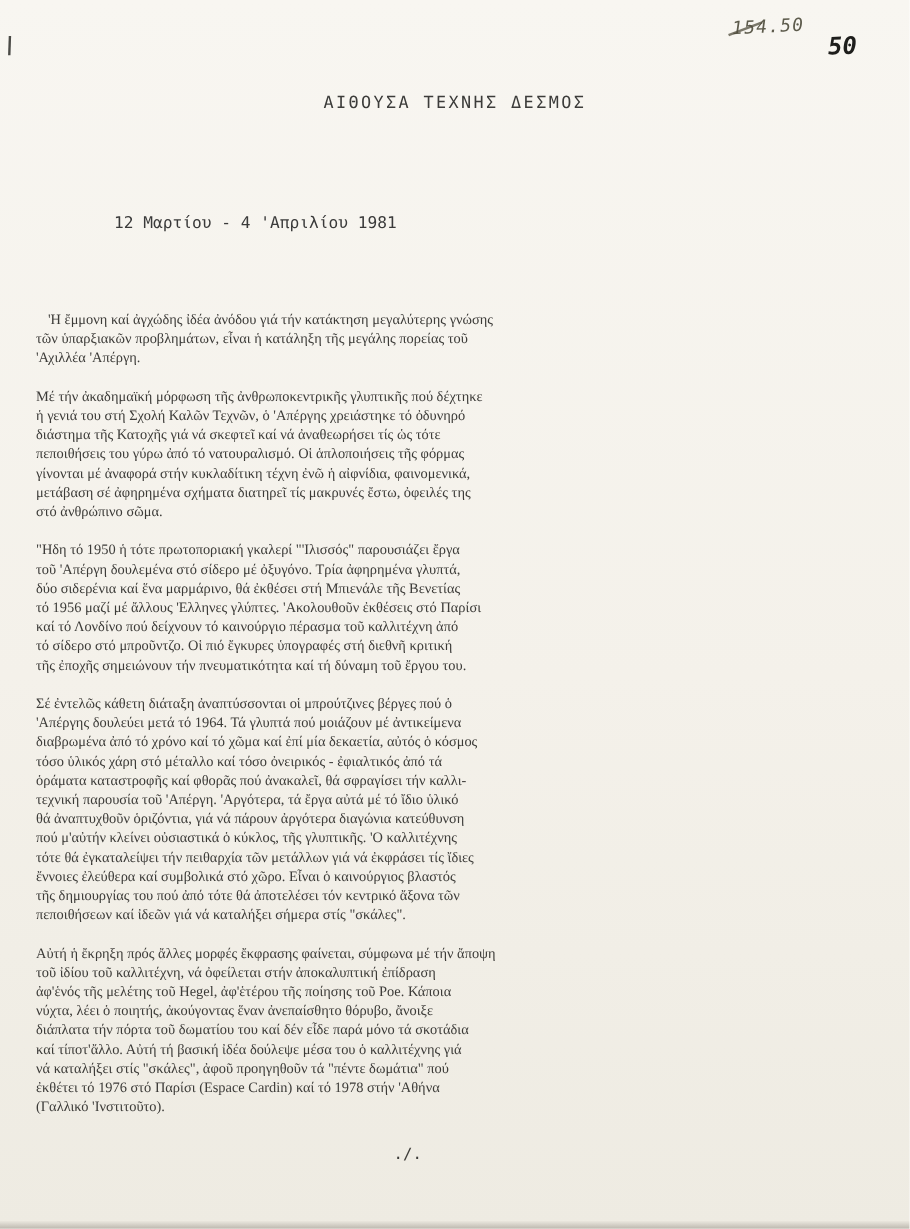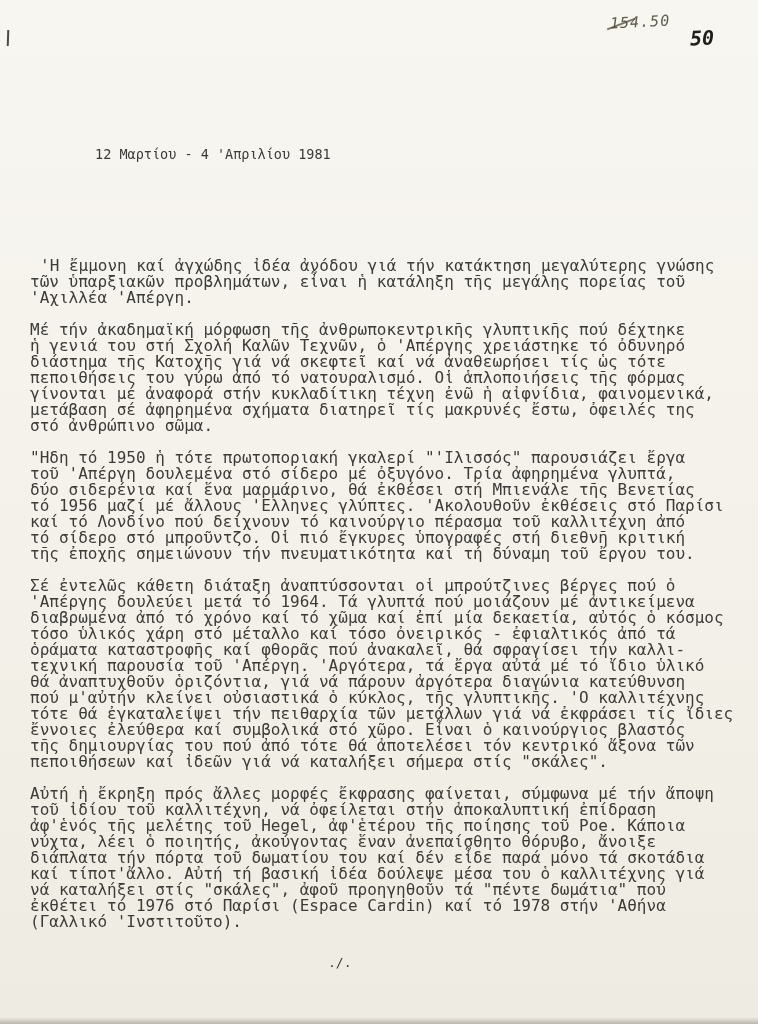--- a/index.html
+++ b/index.html
@@ -46,25 +46,26 @@
     text-align: center;
     font-size: 14px; letter-spacing: 2px;
     color: #3c3c3a;
   }
   .title-block {
     position: absolute; top: 146px; left: 95px; width: 570px;
     display: flex; justify-content: space-between; align-items: flex-end;
     font-size: 13.5px;
   }
   .artist-block { line-height: 17px; }
-  .exhibition-dates { line-height: 17px; }
+  .exhibition-dates { line-height: 17px; margin-top: 32px; }
   .body-text {
     position: absolute; top: 258px; left: 30px; width: 705px;
-    font-size: 16px; line-height: 16px;
+    font-size: 12px; line-height: 16px;
     color: #3c3b38;
+    font-family: Liberation Serif, serif;
   }
   .para {
     margin: 0 0 16px 0;
     white-space: pre-line;
   }
   .para.indent { text-indent: 10px; }
   .footer-mark {
     position: absolute; top: 955px; left: 328px;
     font-size: 13px; color: #3c3b38;
   }
@@ -76,20 +77,21 @@
 
   <div class="margin-mark"></div>
 
   <div class="annot-price">
     <span>154.50</span>
     <span class="strike"></span>
   </div>
 
   <div class="annot-pagenum">50</div>
 
+  <div class="gallery-header">ΑΙΘΟΥΣΑ ΤΕΧΝΗΣ ΔΕΣΜΟΣ</div>
 
   <div class="title-block">
     <div class="exhibition-dates">12 Μαρτίου - 4 'Απριλίου 1981</div>
   </div>
 
   <div class="body-text">
     <p class="para indent">'Η ἔμμονη καί ἀγχώδης ἰδέα ἀνόδου γιά τήν κατάκτηση μεγαλύτερης γνώσης
 τῶν ὑπαρξιακῶν προβλημάτων, εἶναι ἡ κατάληξη τῆς μεγάλης πορείας τοῦ
 'Αχιλλέα 'Απέργη.</p>
     <p class="para">Μέ τήν ἀκαδημαϊκή μόρφωση τῆς ἀνθρωποκεντρικῆς γλυπτικῆς πού δέχτηκε

